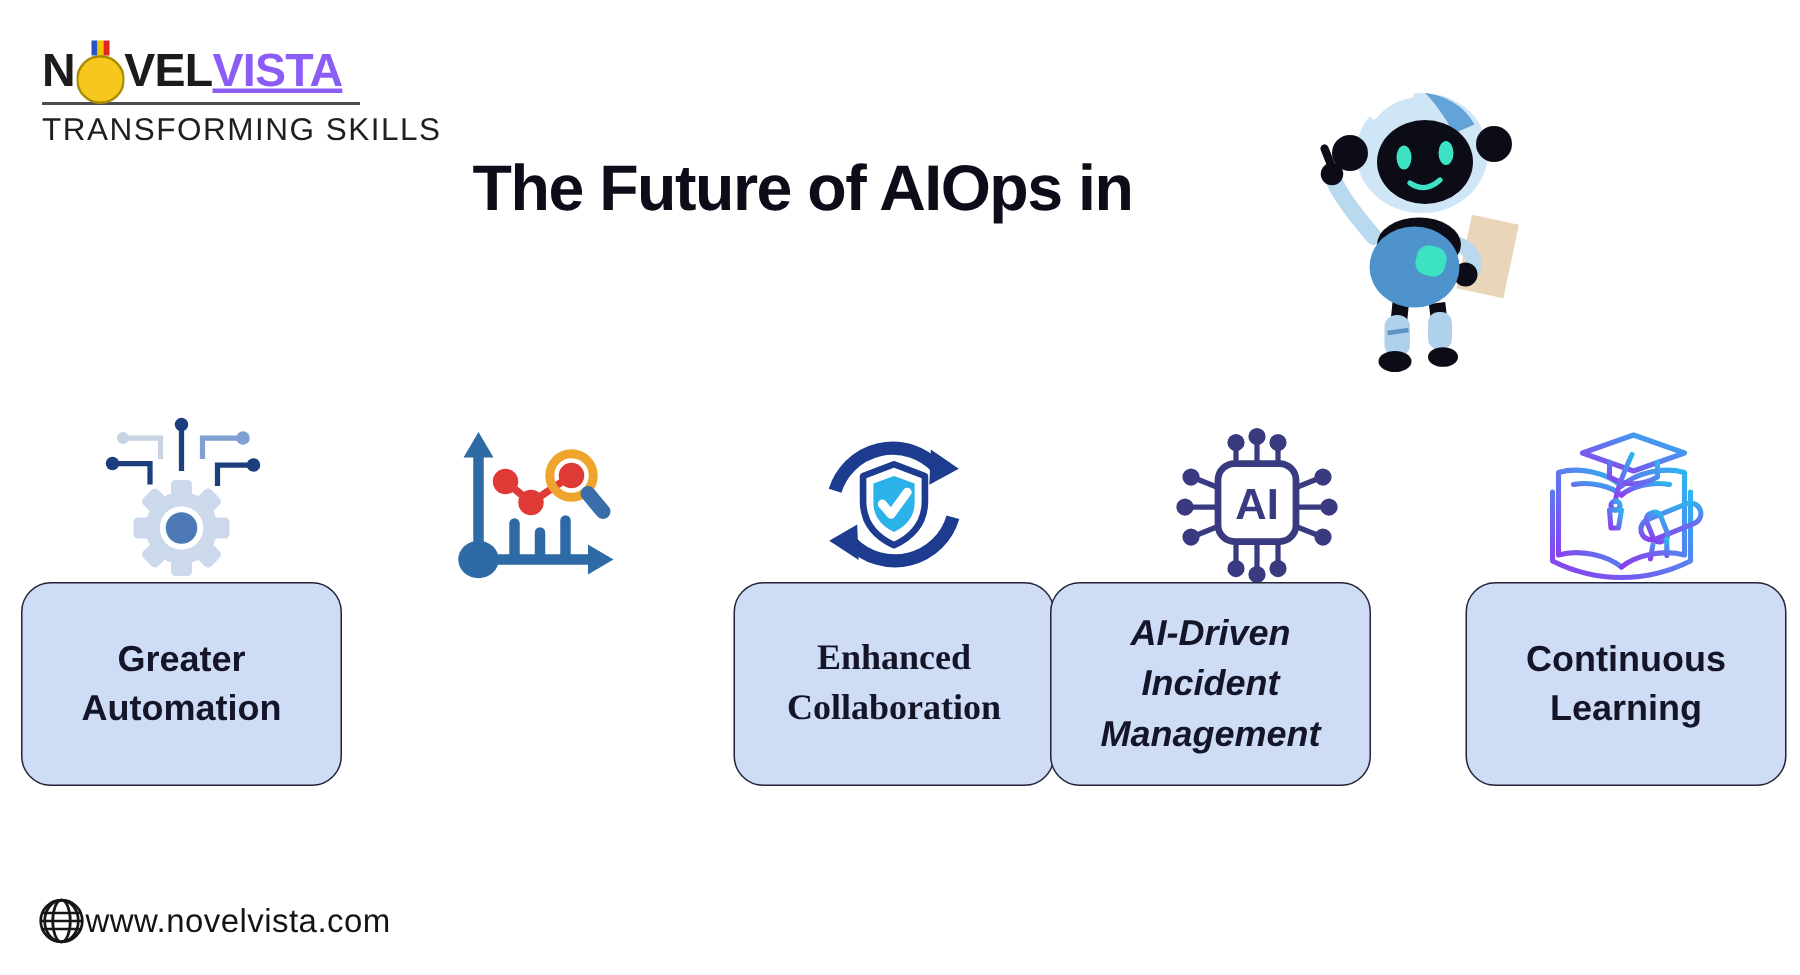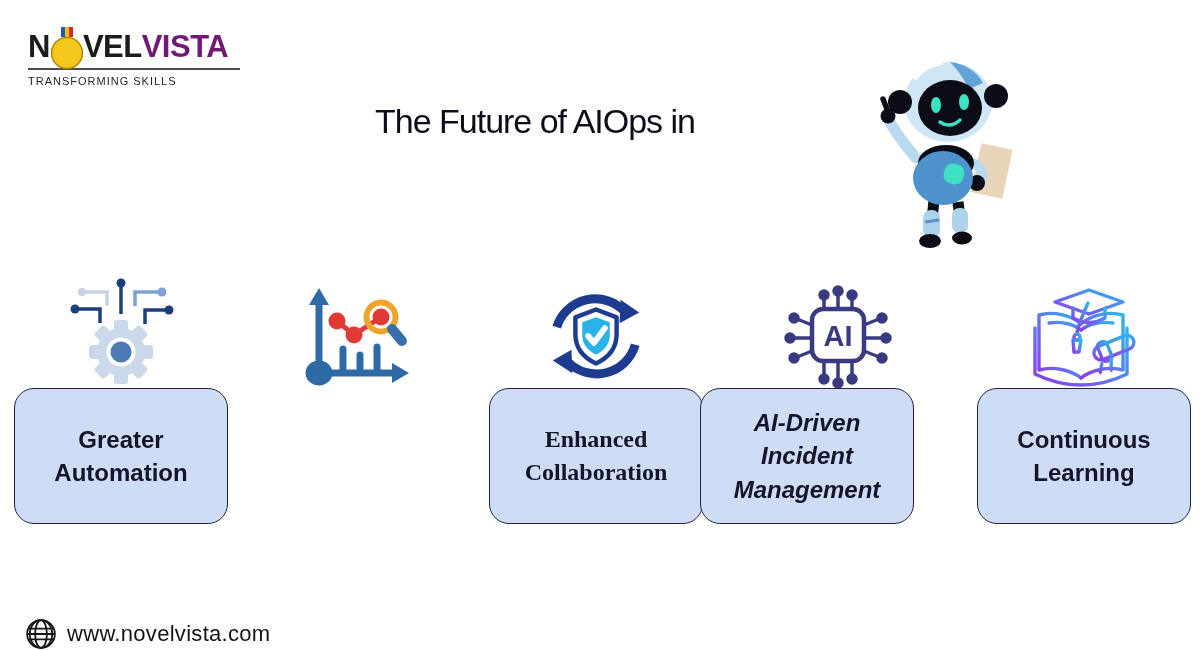--- a/index.html
+++ b/index.html
@@ -2,45 +2,45 @@
 <html><head>
 <meta charset="utf-8">
 <style>
   * { margin:0; padding:0; box-sizing:border-box; }
   body { background:#e9e9e9; font-family:"Liberation Sans","DejaVu Sans",sans-serif; }
   .page { position:relative; width:1200px; height:650px; background:#ffffff; overflow:hidden; }
 
   
   .logo { position:absolute; left:28px; top:26px; }
   .logo-word { font-weight:bold; font-size:31px; letter-spacing:-0.5px; color:#1c1c1c; white-space:nowrap; display:flex; align-items:flex-end; }
-  .logo-word .red { color:#701a75; }
+  .logo-word .red { color:#8b5cf6;text-decoration:underline; }
   .medal { width:32px; height:46px; vertical-align:-10px; margin:0 0px -7px 1px; }
   .logo-divider { height:2px; background:#4d4d4d; width:212px; margin:3px 0 5px; }
-  .logo-tagline { font-size:11px; letter-spacing:1px; color:#1f1f1f; white-space:nowrap; }
+  .logo-tagline { font-size:21px; letter-spacing:1px; color:#1f1f1f; white-space:nowrap; }
 
   
   .title { position:absolute; left:250px; top:102px; width:570px; text-align:center;
-           font-weight:normal; font-size:34px; line-height:1.15; letter-spacing:-1px; color:#0d0d1a; }
+           font-weight:bold; font-size:43px; line-height:1.15; letter-spacing:-1px; color:#0d0d1a; }
 
   
   .robot { position:absolute; left:870px; top:50px; }
 
   
   .icon-abs { position:absolute; }
 
   
   .card { position:absolute; top:388px; width:214px; height:136px; background:#cfdcf5;
           border:1.6px solid #23233b; border-radius:20px; display:flex; align-items:center;
           justify-content:center; text-align:center; padding:10px 18px; }
   .card-label { font-weight:bold; font-size:24px; line-height:1.38; color:#15152a; }
   .card1 { left:14px;justify-content:flex-end; }  .card2 { left:250px; } .card3 { left:489px;font-family:Liberation Serif, serif; }
   .card4 { left:700px;font-style:italic; } .card5 { left:977px;justify-content:center; }
 
   
-  .footer { position:absolute; left:25px; top:618px; display:flex; align-items:center; gap:10px; }
+  .footer { position:absolute; left:25px; top:598px; display:flex; align-items:center; }
   .website { font-size:22px; color:#141414; letter-spacing:0.3px; }
 </style>
 </head>
 <body>
 
 <div class="page">
 
   <div class="logo">
     <div class="logo-word">
       <span>N</span>

